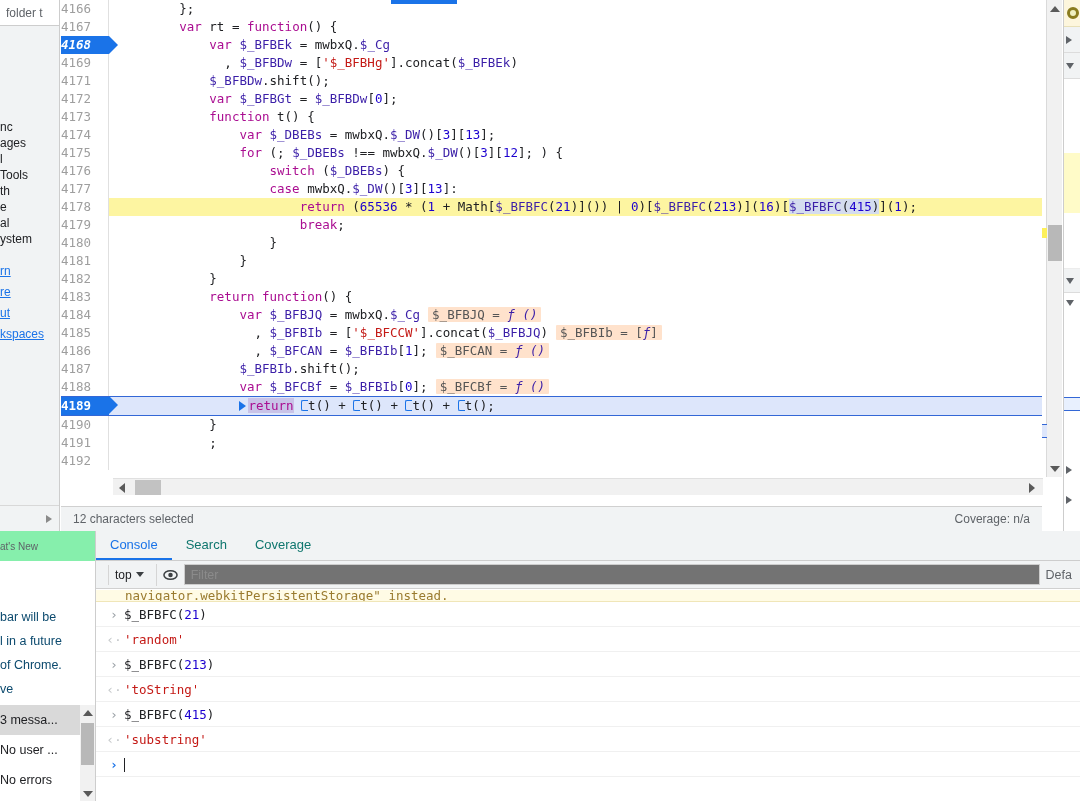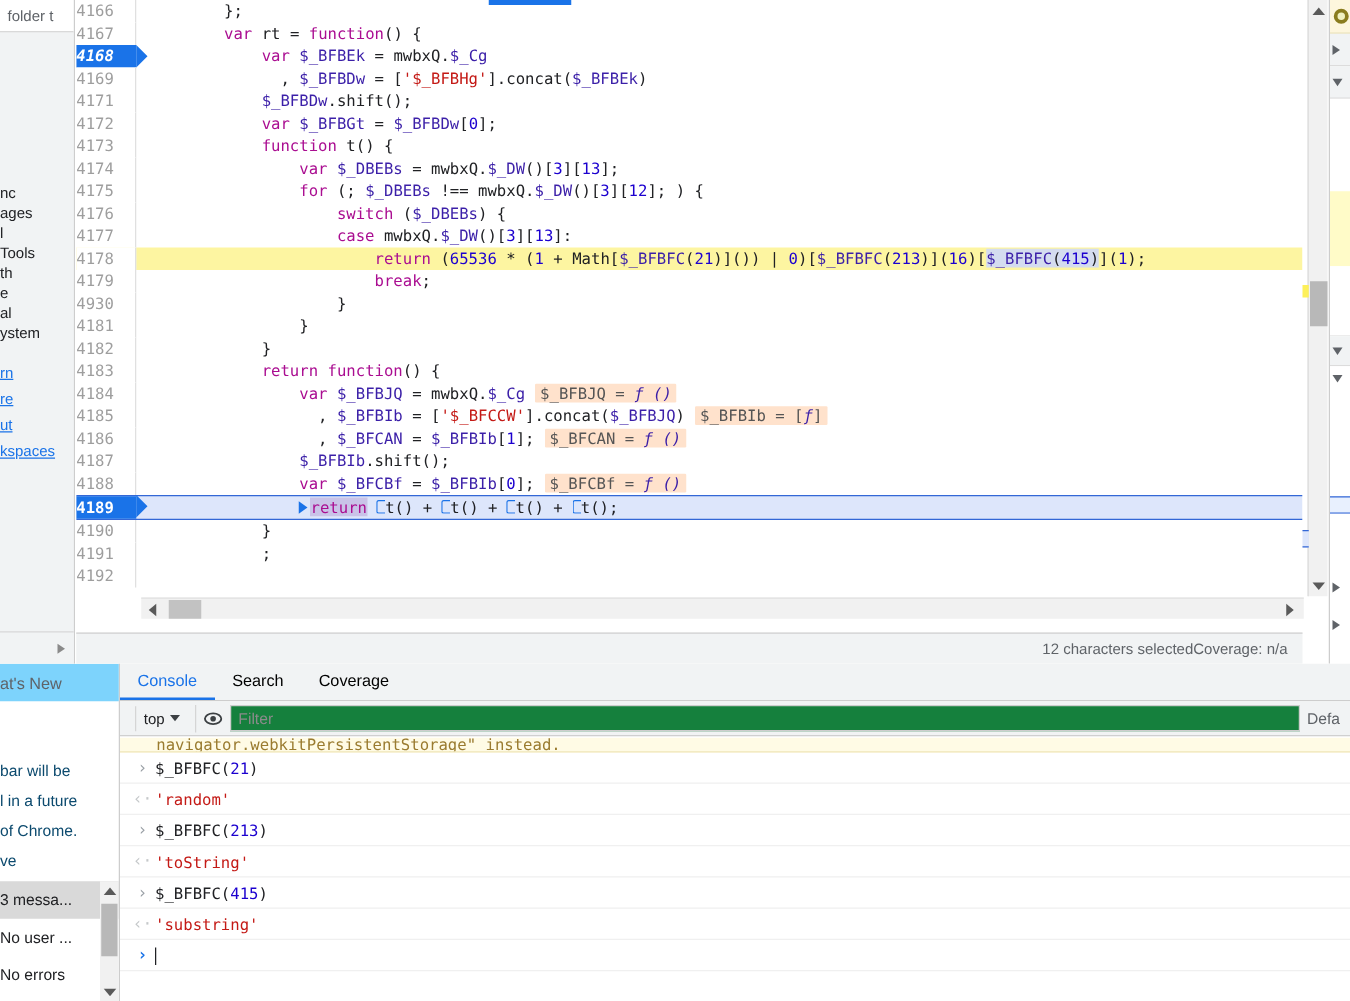--- a/index.html
+++ b/index.html
@@ -20,21 +20,21 @@
     overflow: hidden;
   }
   .nav-header {
     height: 26px; background: #ffffff;
     border-bottom: 1px solid #cdcdcd;
     display: flex; align-items: center;
     padding-left: 6px; white-space: nowrap;
     font-size: 12px; color: #5f6368;
   }
   .nav-body { background: #f1f3f4; height: 505px; position: relative; }
-  .nav-items { padding-top: 120px; }
+  .nav-items { padding-top: 93px; }
   .nav-row {
     height: 16px; line-height: 16px; white-space: nowrap;
     font-size: 12px; color: #202124; padding-left: 0;
     overflow: hidden; text-overflow: clip;
   }
   .nav-links { padding-top: 14px; }
   .nav-link {
     height: 21px; line-height: 21px; white-space: nowrap;
     font-size: 12px; color: #1a73e8; text-decoration: underline;
     cursor: pointer;
@@ -181,21 +181,21 @@
   }
   .hs-left { left: 2px; } .hs-right { right: 4px; }
   .arr-l { width:0;height:0;border-right:6px solid #5a5a5a;border-top:5px solid transparent;border-bottom:5px solid transparent;}
   .arr-r { width:0;height:0;border-left:6px solid #5a5a5a;border-top:5px solid transparent;border-bottom:5px solid transparent;}
   .hs-thumb { position:absolute; left:22px; top:1px; width:26px; height:15px; background:#c2c2c2; }
 
   
   .statusbar {
     position: absolute; left: 61px; top: 506px; width: 981px; height: 25px;
     background: #f1f3f4; border-top: 1px solid #d0d0d0;
-    display: flex; align-items: center; justify-content: flex-end;
+    display: flex; align-items: center; justify-content: space-between;
     padding: 0 12px; font-size: 12px; color: #5f6368;
   }
 
   
   .right-pane {
     position: absolute; left: 1063px; top: 0; width: 17px; height: 531px;
     background: #ffffff; border-left: 1px solid #cdcdcd; overflow: hidden;
   }
   .rp-sec {
     height: 26px; border-bottom: 1px solid #dcdcdc;
@@ -215,22 +215,22 @@
   .rp-scope-yellow { height: 60px; background:#fffbc8; }
   .rp-blue { height: 14px; background:#e8f0fe; border-top:1px solid #3367d6; border-bottom:1px solid #3367d6;}
 
   
   .bl-pane {
     position: absolute; left: 0; top: 531px; width: 96px; height: 270px;
     background: #ffffff; border-right: 1px solid #cdcdcd; overflow: hidden;
   }
   .bl-whatsnew {
     position: absolute; left: 0; top: 0; width: 96px; height: 30px;
-    background: #7dd3fc; display:flex; align-items:center;
-    font-size: 13px; color: #5f6368; white-space: nowrap;
+    background: #86efac; display:flex; align-items:center;
+    font-size: 10px; color: #5f6368; white-space: nowrap;
     padding-left: 0;
   }
   .bl-text {
     position: absolute; left: 0; top: 74px; width: 96px;
     font-size: 12.5px; color: #0c4a6e; line-height: 24px; white-space: nowrap;
   }
   .bl-list {
     position: absolute; left: 0; top: 174px; width: 96px;
   }
   .bl-item {
@@ -251,41 +251,41 @@
   .drawer {
     position: absolute; left: 96px; top: 531px; width: 984px; height: 270px;
     background: #ffffff;
   }
   .drawer-tabs {
     height: 30px; background: #f1f3f4; border-bottom: 1px solid #cdcdcd;
     display: flex; align-items: flex-end; padding-left: 0px;
   }
   .d-tab {
     height: 30px; line-height: 29px; padding: 0 14px;
-    font-size: 13px; color: #000000; cursor: pointer;
+    font-size: 13px; color: #0f766e; cursor: pointer;
     border-bottom: 2px solid transparent; white-space: nowrap;
   }
   .d-tab.active { color: #1a73e8; border-bottom: 2px solid #1a73e8; }
 
   .console-toolbar {
     height: 28px; background: #f1f3f4; border-bottom: 1px solid #d0d0d0;
     display: flex; align-items: center; padding: 0 6px; gap: 6px;
   }
   .ctx-select {
     display:flex; align-items:center; gap: 4px;
     font-size: 12px; color: #202124; padding: 0 6px; cursor: pointer;
     border-left: 1px solid #d5d5d5; margin-left: 6px; height: 20px;
   }
   .caret-dn { width:0;height:0;border-top:5px solid #3c4043;border-left:4px solid transparent;border-right:4px solid transparent;}
   .eye-btn {
     width: 22px; height: 22px; display:flex;align-items:center;justify-content:center;
     cursor:pointer; border-left:1px solid #d5d5d5; padding-left:6px;
   }
   .filter-input {
-    flex: 1; height: 21px; background:#15803d; border:1px solid #cdcdcd;
+    flex: 1; height: 21px; background:#737373; border:1px solid #cdcdcd;
     font-size: 12.5px; color: #202124; padding: 0 6px; outline:none;
     font-family: "Liberation Sans", sans-serif;
   }
   .filter-input::placeholder { color: #8b8b8b; }
   .levels { font-size:12.5px; color:#5f6368; white-space:nowrap; padding-right:2px;}
 
   .console-body {
     position:absolute; left:0; top:59px; width: 984px; height: 211px;
     background: #ffffff; overflow:hidden;
     font-family: "DejaVu Sans Mono", monospace; font-size: 12.5px;
@@ -352,21 +352,21 @@
         <div class="ln-row"><div class="gutter">4169</div><div class="codecol">              <span class="plain">,</span> <span class="var">$_BFBDw</span> <span class="plain">= [</span><span class="str">'$_BFBHg'</span><span class="plain">].concat(</span><span class="var">$_BFBEk</span><span class="plain">)</span></div></div>
         <div class="ln-row"><div class="gutter">4171</div><div class="codecol">            <span class="var">$_BFBDw</span><span class="plain">.shift();</span></div></div>
         <div class="ln-row"><div class="gutter">4172</div><div class="codecol">            <span class="kw">var</span> <span class="var">$_BFBGt</span> <span class="plain">=</span> <span class="var">$_BFBDw</span><span class="plain">[</span><span class="num">0</span><span class="plain">];</span></div></div>
         <div class="ln-row"><div class="gutter">4173</div><div class="codecol">            <span class="kw">function</span> <span class="plain">t() {</span></div></div>
         <div class="ln-row"><div class="gutter">4174</div><div class="codecol">                <span class="kw">var</span> <span class="var">$_DBEBs</span> <span class="plain">= mwbxQ.</span><span class="var">$_DW</span><span class="plain">()[</span><span class="num">3</span><span class="plain">][</span><span class="num">13</span><span class="plain">];</span></div></div>
         <div class="ln-row"><div class="gutter">4175</div><div class="codecol">                <span class="kw">for</span> <span class="plain">(;</span> <span class="var">$_DBEBs</span> <span class="plain">!== mwbxQ.</span><span class="var">$_DW</span><span class="plain">()[</span><span class="num">3</span><span class="plain">][</span><span class="num">12</span><span class="plain">]; ) {</span></div></div>
         <div class="ln-row"><div class="gutter">4176</div><div class="codecol">                    <span class="kw">switch</span> <span class="plain">(</span><span class="var">$_DBEBs</span><span class="plain">) {</span></div></div>
         <div class="ln-row"><div class="gutter">4177</div><div class="codecol">                    <span class="kw">case</span> <span class="plain">mwbxQ.</span><span class="var">$_DW</span><span class="plain">()[</span><span class="num">3</span><span class="plain">][</span><span class="num">13</span><span class="plain">]:</span></div></div>
         <div class="ln-row row-hl"><div class="gutter">4178</div><div class="codecol">                        <span class="kw">return</span> <span class="plain">(</span><span class="num">65536</span> <span class="plain">*</span> <span class="plain">(</span><span class="num">1</span> <span class="plain">+ Math[</span><span class="var">$_BFBFC</span><span class="plain">(</span><span class="num">21</span><span class="plain">)]())</span> <span class="plain">|</span> <span class="num">0</span><span class="plain">)[</span><span class="var">$_BFBFC</span><span class="plain">(</span><span class="num">213</span><span class="plain">)](</span><span class="num">16</span><span class="plain">)[</span><span class="sel-tok"><span class="var">$_BFBFC</span><span class="plain">(</span><span class="num">415</span><span class="plain">)</span></span><span class="plain">](</span><span class="num">1</span><span class="plain">);</span></div></div>
         <div class="ln-row"><div class="gutter">4179</div><div class="codecol">                        <span class="kw">break</span><span class="plain">;</span></div></div>
-        <div class="ln-row"><div class="gutter">4930</div><div class="codecol">                    }</div></div>
+        <div class="ln-row"><div class="gutter">4180</div><div class="codecol">                    }</div></div>
         <div class="ln-row"><div class="gutter">4181</div><div class="codecol">                }</div></div>
         <div class="ln-row"><div class="gutter">4182</div><div class="codecol">            }</div></div>
         <div class="ln-row"><div class="gutter">4183</div><div class="codecol">            <span class="kw">return</span> <span class="kw">function</span><span class="plain">() {</span></div></div>
         <div class="ln-row"><div class="gutter">4184</div><div class="codecol">                <span class="kw">var</span> <span class="var">$_BFBJQ</span> <span class="plain">=</span> <span class="plain">mwbxQ.</span><span class="var">$_Cg</span><span class="inline-val">$_BFBJQ = <span class="ital-f">ƒ</span> <span class="ital-f">()</span></span></div></div>
         <div class="ln-row"><div class="gutter">4185</div><div class="codecol">                  <span class="plain">,</span> <span class="var">$_BFBIb</span> <span class="plain">= [</span><span class="str">'$_BFCCW'</span><span class="plain">].concat(</span><span class="var">$_BFBJQ</span><span class="plain">)</span><span class="inline-val">$_BFBIb = [<span class="ital-f">ƒ</span>]</span></div></div>
         <div class="ln-row"><div class="gutter">4186</div><div class="codecol">                  <span class="plain">,</span> <span class="var">$_BFCAN</span> <span class="plain">=</span> <span class="var">$_BFBIb</span><span class="plain">[</span><span class="num">1</span><span class="plain">];</span><span class="inline-val">$_BFCAN = <span class="ital-f">ƒ</span> <span class="ital-f">()</span></span></div></div>
         <div class="ln-row"><div class="gutter">4187</div><div class="codecol">                <span class="var">$_BFBIb</span><span class="plain">.shift();</span></div></div>
         <div class="ln-row"><div class="gutter">4188</div><div class="codecol">                <span class="kw">var</span> <span class="var">$_BFCBf</span> <span class="plain">=</span> <span class="var">$_BFBIb</span><span class="plain">[</span><span class="num">0</span><span class="plain">];</span><span class="inline-val">$_BFCBf = <span class="ital-f">ƒ</span> <span class="ital-f">()</span></span></div></div>
         <div class="ln-row row-current"><div class="gutter">4189</div><div class="codecol">                <span class="step-mark"></span><span class="tok-sel-return"><span class="kw">return</span></span> <span class="step-mark step-hollow"></span><span class="plain">t() +</span> <span class="step-mark step-hollow"></span><span class="plain">t() +</span> <span class="step-mark step-hollow"></span><span class="plain">t() +</span> <span class="step-mark step-hollow"></span><span class="plain">t();</span></div></div>
         <div class="ln-row"><div class="gutter">4190</div><div class="codecol">            }</div></div>

